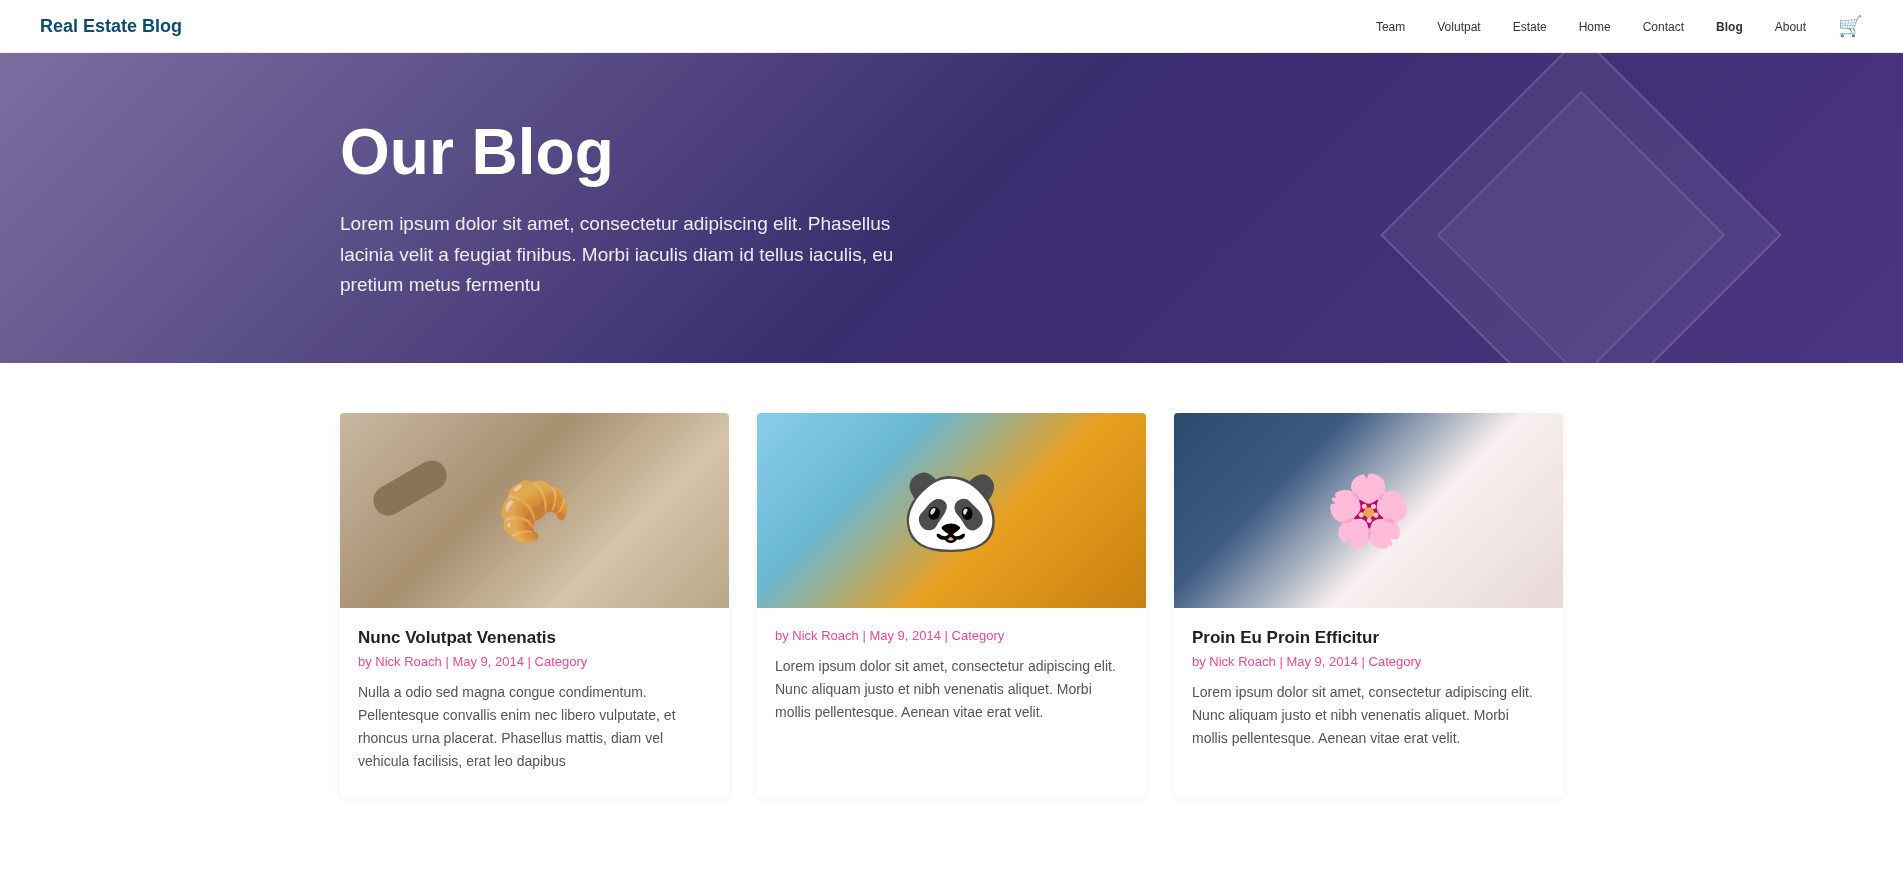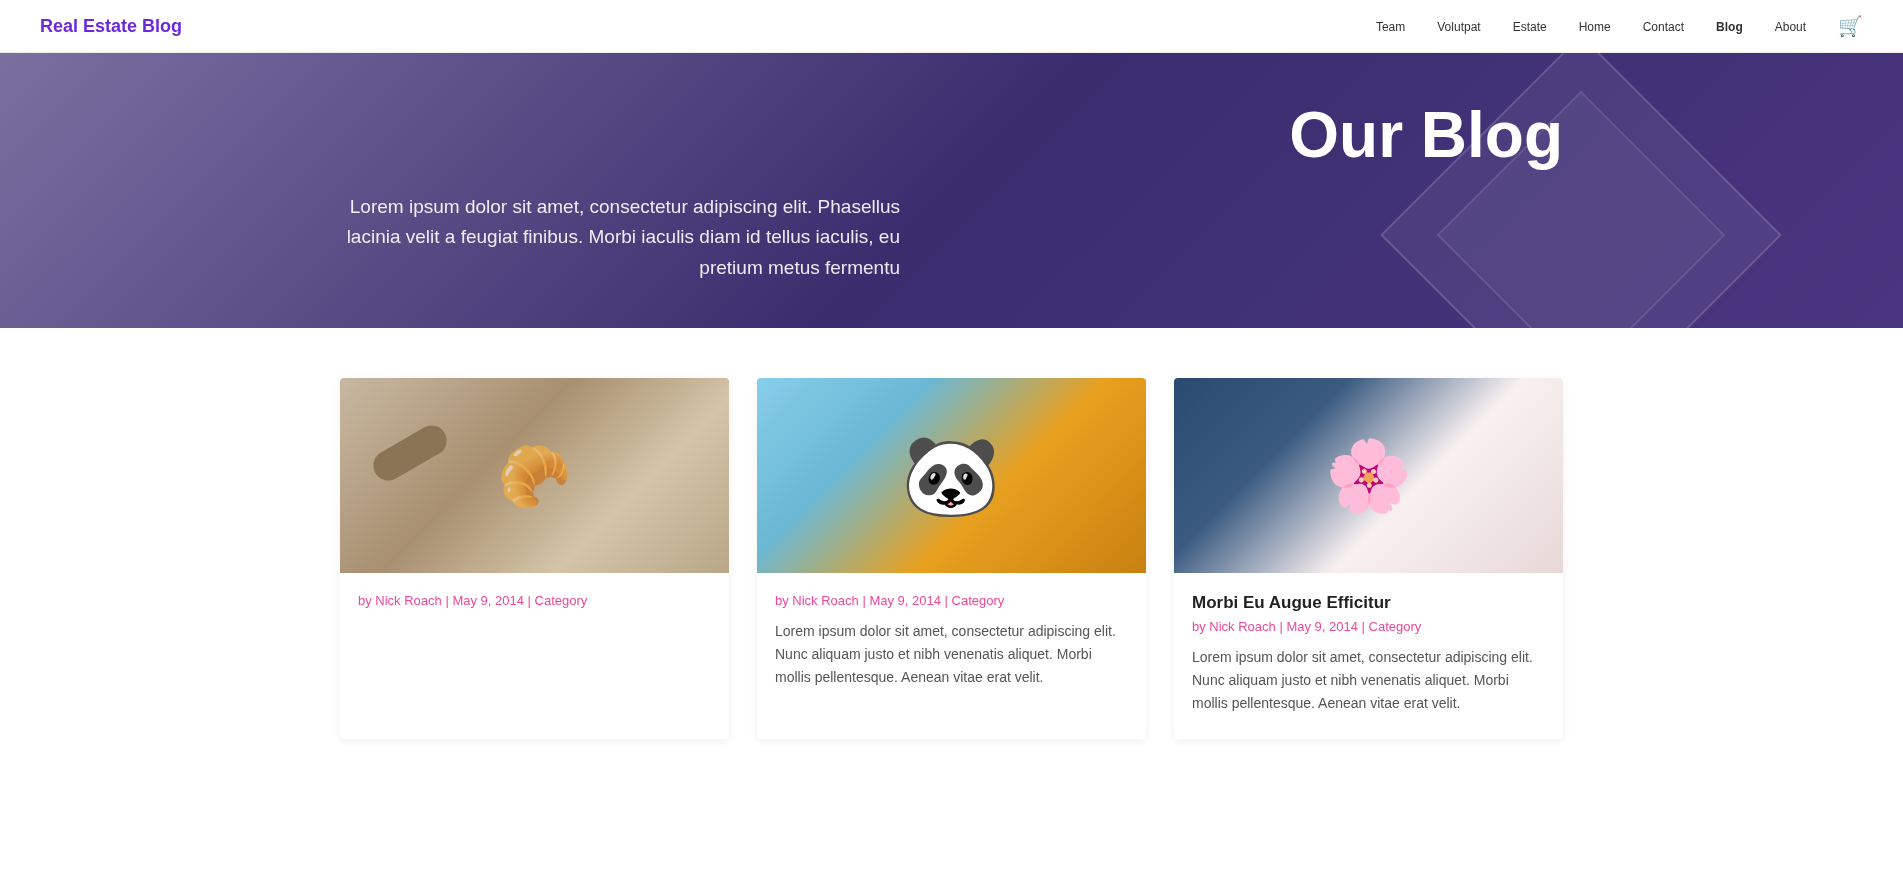--- a/index.html
+++ b/index.html
@@ -12,21 +12,21 @@
       justify-content: space-between;
       padding: 14px 40px;
       background: #fff;
       border-bottom: 1px solid #eee;
       position: relative;
       z-index: 10;
     }
     .nav-logo {
       font-size: 18px;
       font-weight: 700;
-      color: #6d28d9;
+      color: #0c4a6e;
     }
     .nav-links {
       display: flex;
       align-items: center;
       gap: 32px;
       list-style: none;
     }
     .nav-links a {
       text-decoration: none;
       color: #333;
@@ -39,28 +39,27 @@
     .cart-icon {
       font-size: 20px;
       color: #333;
       cursor: pointer;
     }
 
     
     .hero {
       position: relative;
       width: 100%;
-      height: 275px;
+      height: 310px;
       background: linear-gradient(135deg, #7b6fa0 0%, #3a2d6e 50%, #4a3580 100%);
       overflow: hidden;
       display: flex;
       flex-direction: column;
       justify-content: center;
       padding: 40px 340px 40px 340px;
-      text-align: right;
     }
     .hero::before {
       content: '';
       position: absolute;
       right: 180px;
       top: 40px;
       width: 280px;
       height: 280px;
       background: rgba(255,255,255,0.06);
       transform: rotate(45deg);
@@ -200,32 +199,34 @@
   <h1>Our Blog</h1>
   <p>Lorem ipsum dolor sit amet, consectetur adipiscing elit. Phasellus lacinia velit a feugiat finibus. Morbi iaculis diam id tellus iaculis, eu pretium metus fermentu</p>
 </section>
 
 <section class="blog-section">
   <div class="blog-grid" id="blog-grid">
 
   <div class="blog-card">
     <div class="blog-card-image img-baking" style="height:195px;"></div>
     <div class="blog-card-body">
+      <div class="blog-card-title">Nunc Volutpat Venenatis</div>
       <div class="blog-card-meta">by Nick Roach | May 9, 2014 | Category</div>
+      <div class="blog-card-text">Nulla a odio sed magna congue condimentum. Pellentesque convallis enim nec libero vulputate, et rhoncus urna placerat. Phasellus mattis, diam vel vehicula facilisis, erat leo dapibus</div>
     </div>
   </div>
       <div class="blog-card">
     <div class="blog-card-image img-panda" style="height:195px;"></div>
     <div class="blog-card-body">
       <div class="blog-card-meta">by Nick Roach | May 9, 2014 | Category</div>
       <div class="blog-card-text">Lorem ipsum dolor sit amet, consectetur adipiscing elit. Nunc aliquam justo et nibh venenatis aliquet. Morbi mollis pellentesque. Aenean vitae erat velit.</div>
     </div>
   </div>
       <div class="blog-card">
     <div class="blog-card-image img-flowers" style="height:195px;"></div>
     <div class="blog-card-body">
-      <div class="blog-card-title">Morbi Eu Augue Efficitur</div>
+      <div class="blog-card-title">Proin Eu Proin Efficitur</div>
       <div class="blog-card-meta">by Nick Roach | May 9, 2014 | Category</div>
       <div class="blog-card-text">Lorem ipsum dolor sit amet, consectetur adipiscing elit. Nunc aliquam justo et nibh venenatis aliquet. Morbi mollis pellentesque. Aenean vitae erat velit.</div>
     </div>
   </div>
     </div>
 </section>
 
 </body></html>

